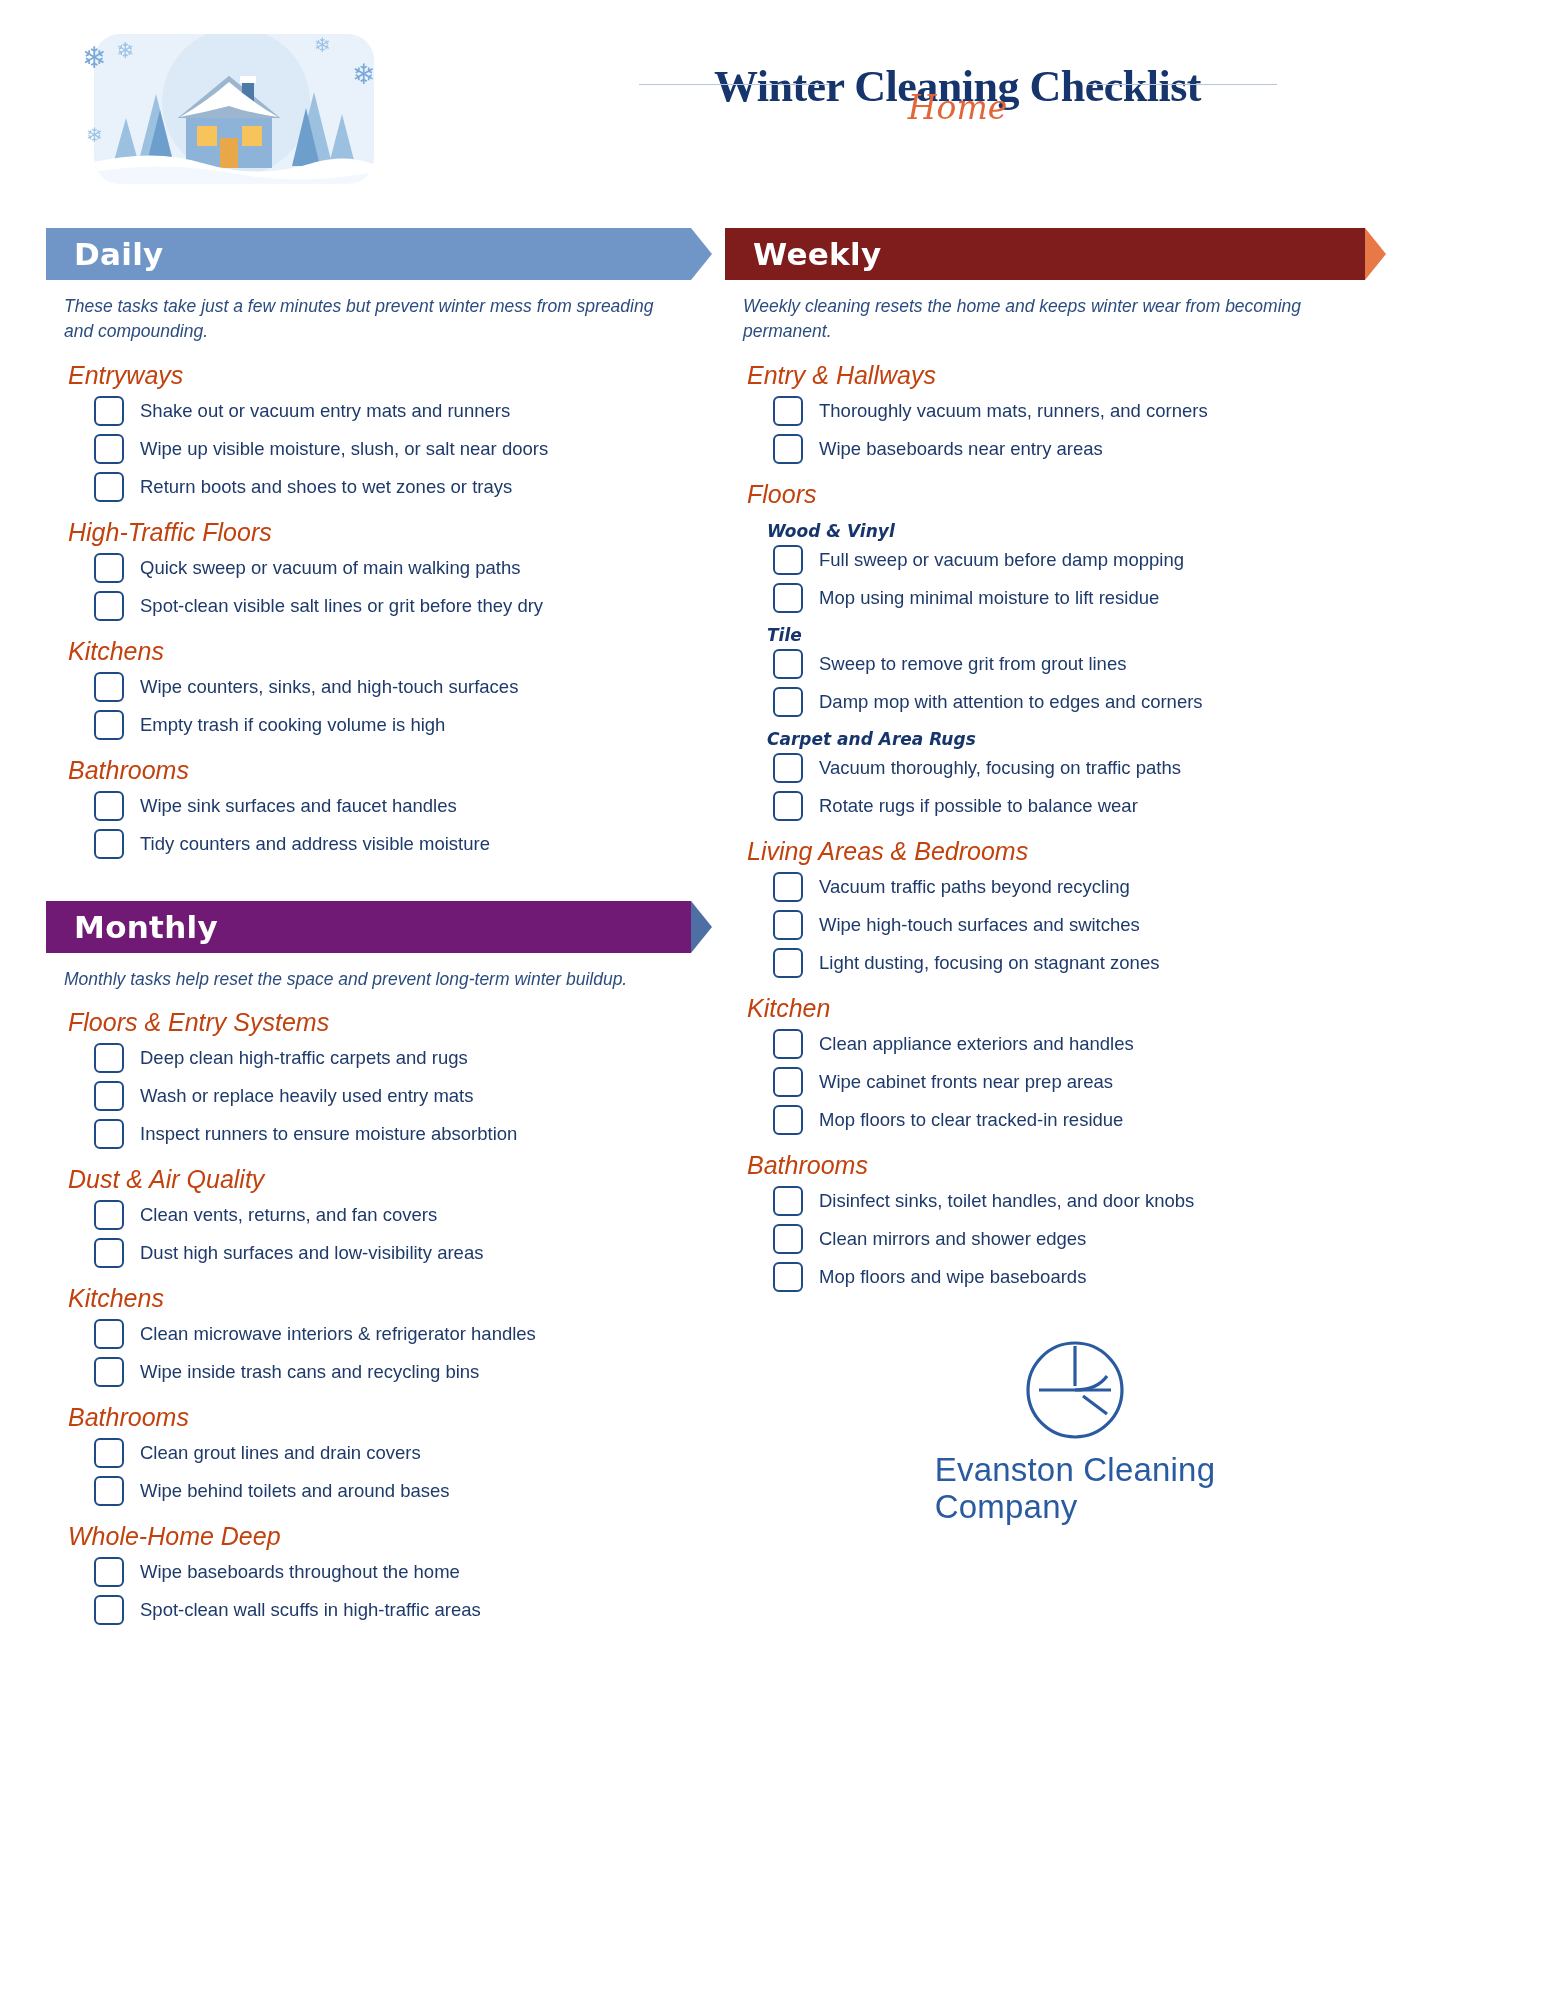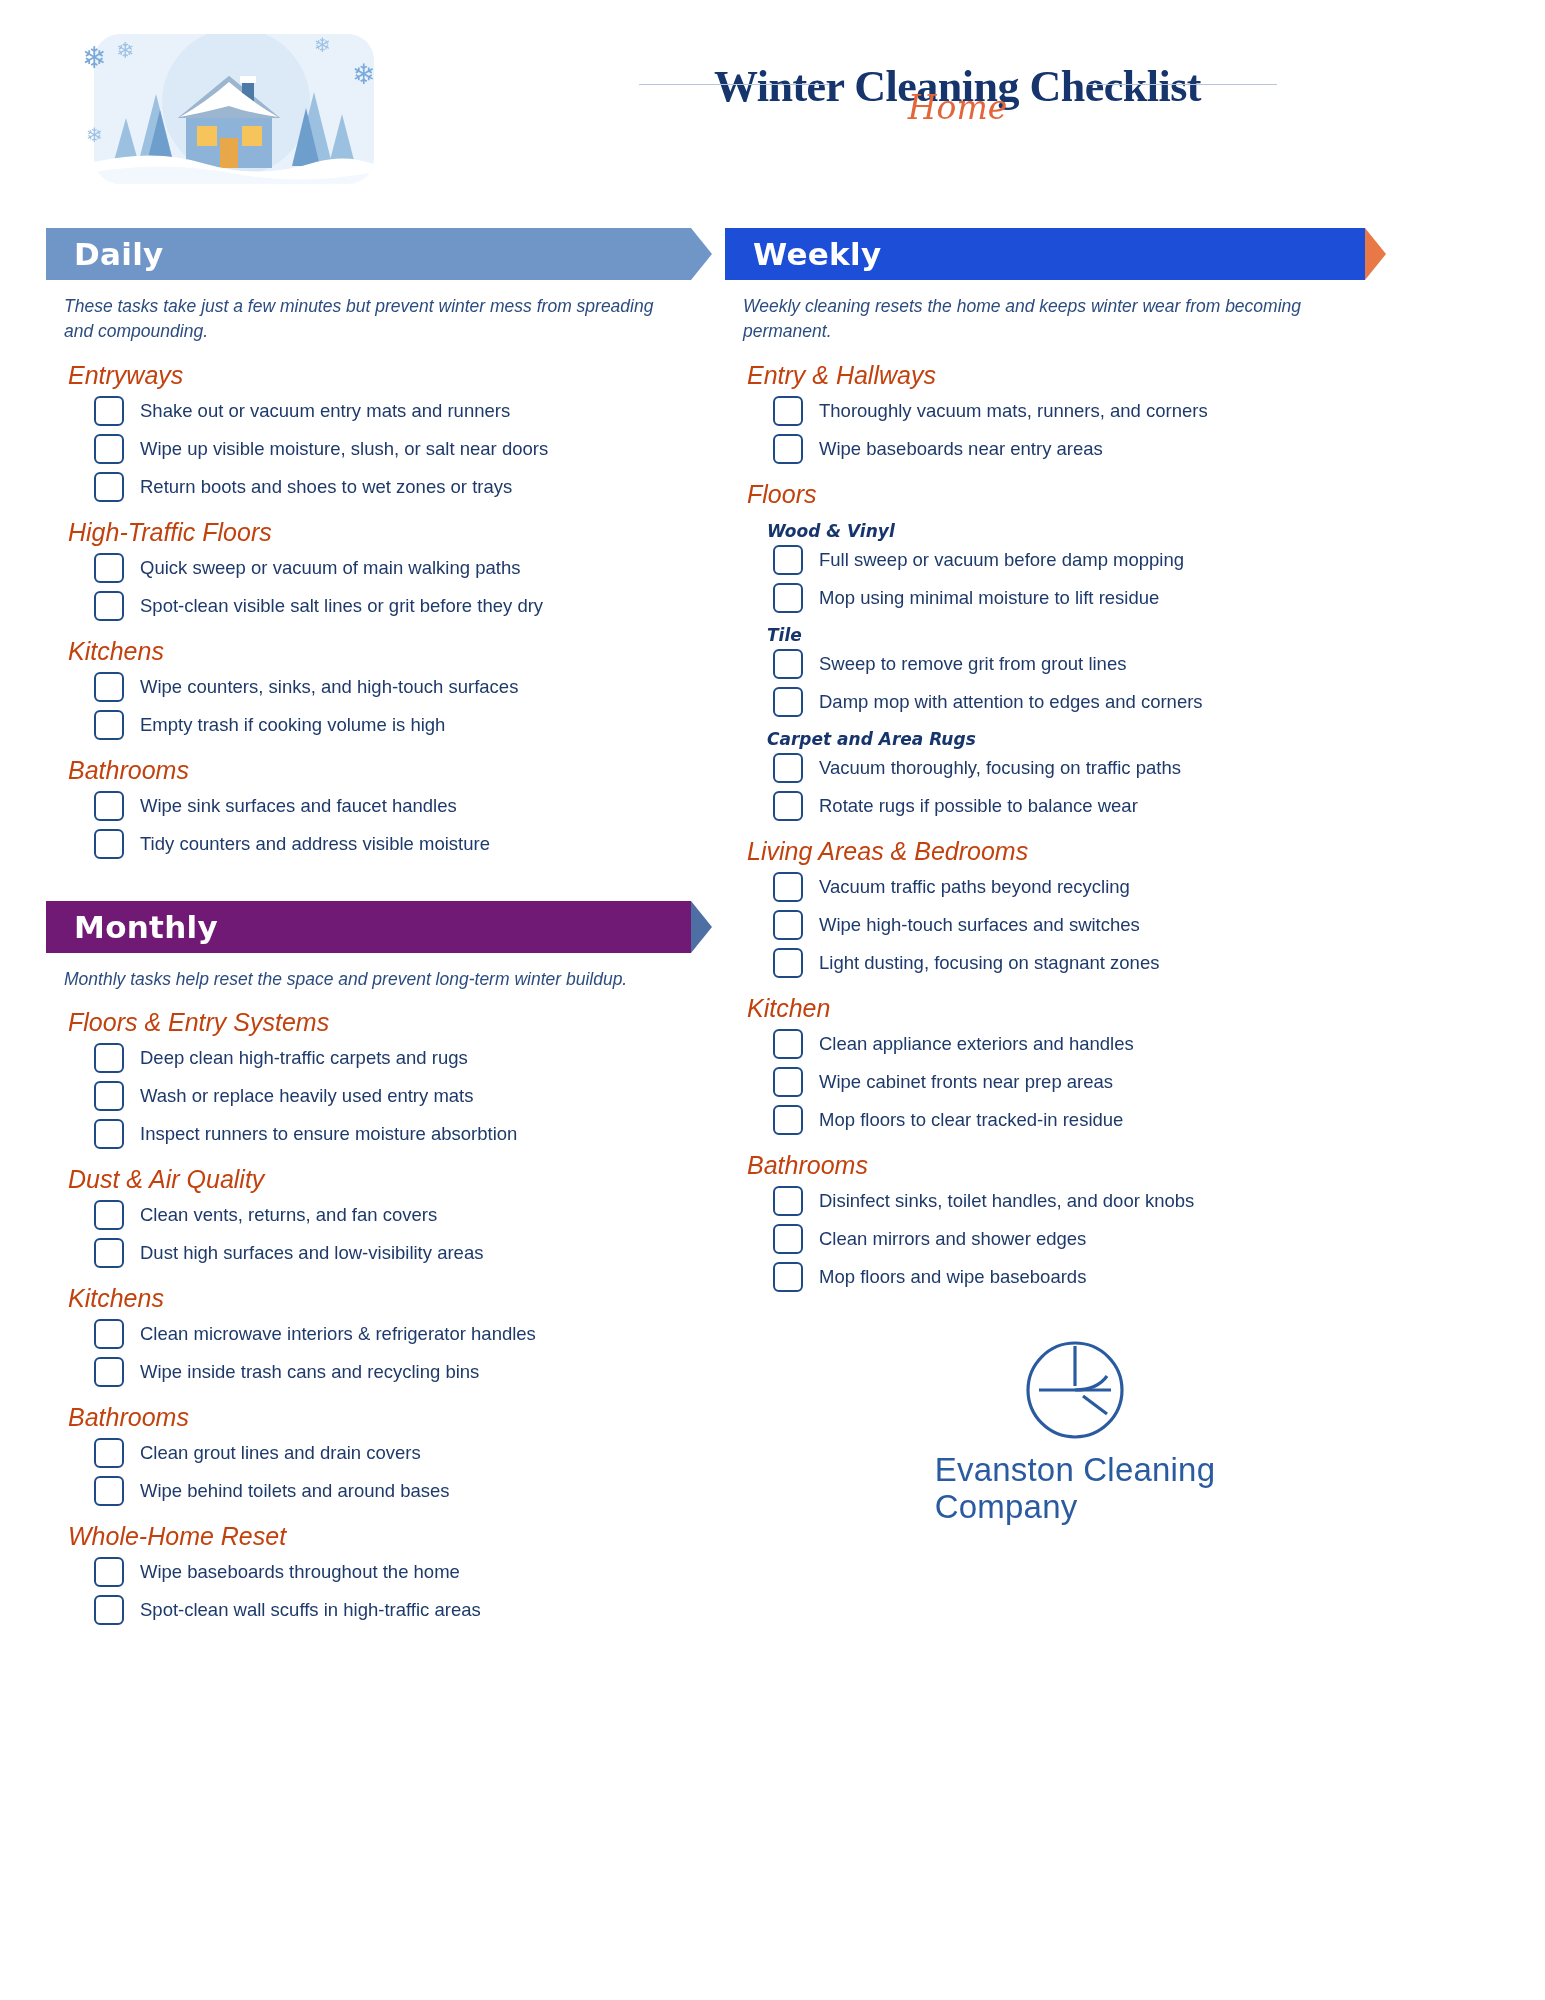--- a/index.html
+++ b/index.html
@@ -82,21 +82,21 @@
   .banner {
     position: relative;
     height: 52px;
     display: flex;
     align-items: center;
     padding-left: 28px;
     margin-bottom: 14px;
   }
   .banner-daily { background: #7096c8; width: 645px; }
   .banner-monthly { background: #701a75; width: 645px; }
-  .banner-weekly { background: #1d4ed8; width: 640px; }
+  .banner-weekly { background: #7f1d1d; width: 640px; }
   .banner::after {
     content: "";
     position: absolute;
     right: -21px;
     top: 0;
     width: 0; height: 0;
     border-top: 26px solid transparent;
     border-bottom: 26px solid transparent;
   }
   .banner-daily::after { border-left: 21px solid #7096c8; }
@@ -338,21 +338,21 @@
         <div class="group-title">Bathrooms</div>
         <div class="task">
           <div class="checkbox"></div>
           <div class="task-label">Clean grout lines and drain covers</div>
         </div>
         <div class="task">
           <div class="checkbox"></div>
           <div class="task-label">Wipe behind toilets and around bases</div>
         </div>
 
-        <div class="group-title">Whole-Home Reset</div>
+        <div class="group-title">Whole-Home Deep</div>
         <div class="task">
           <div class="checkbox"></div>
           <div class="task-label">Wipe baseboards throughout the home</div>
         </div>
         <div class="task">
           <div class="checkbox"></div>
           <div class="task-label">Spot-clean wall scuffs in high-traffic areas</div>
         </div>
       </div>
     </div>

